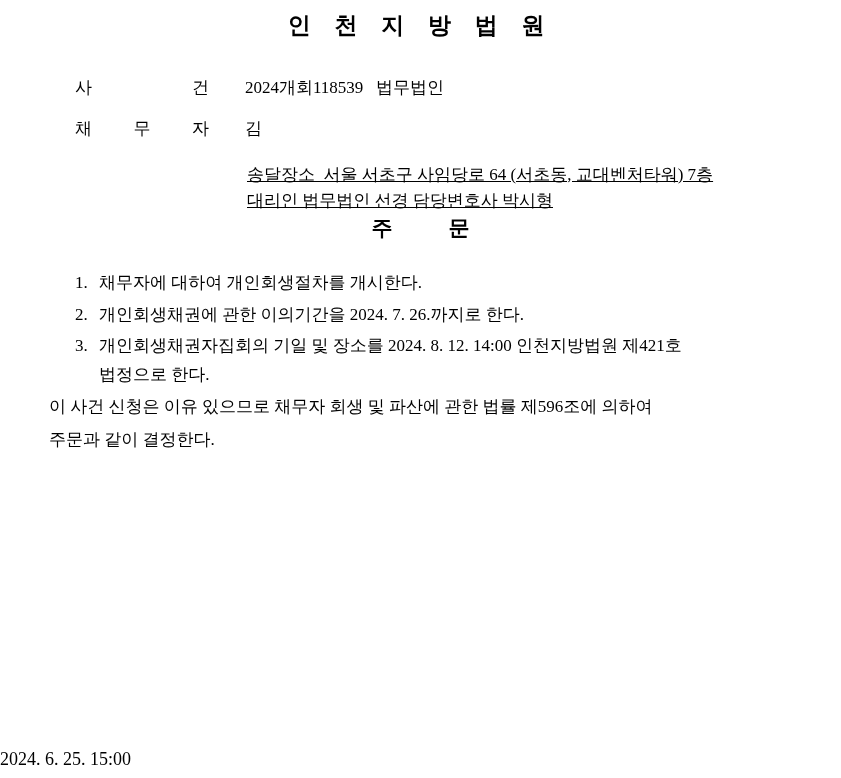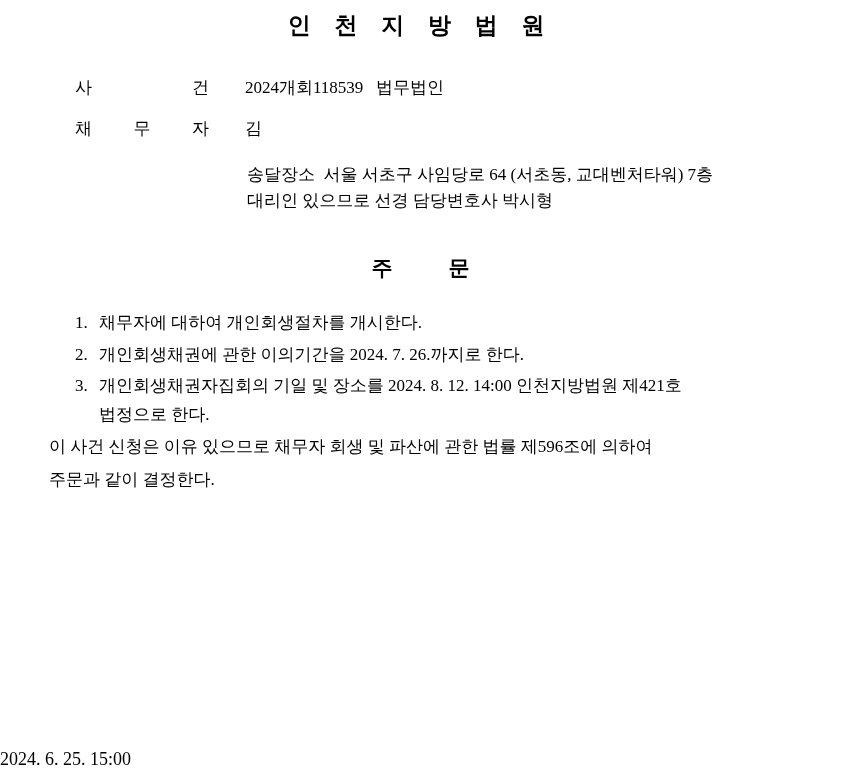--- a/index.html
+++ b/index.html
@@ -69,31 +69,31 @@
   .info-value {
     white-space: pre;
   }
 
   
   .addr-block {
     margin-top: 22px;
     padding-left: 247px;
     font-size: 17px;
     line-height: 1.55;
+    text-decoration: underline;
   }
   .addr-line {
     white-space: pre;
   }
 
   
   .section-head {
     text-align: center;
     font-size: 21px;
     font-weight: bold;
-    margin-top: 40px;
     margin-bottom: 26px;
   }
   .section-head .sp {
     display: inline-block;
     width: 56px;
   }
 
   
   .order-list {
     padding-left: 75px;
@@ -166,21 +166,21 @@
         <span>무</span>
         <span>자</span>
       </div>
       <div class="info-value">김</div>
     </div>
 
   </div>
 
   <div class="addr-block">
     <div class="addr-line">송달장소  서울 서초구 사임당로 64 (서초동, 교대벤처타워) 7층</div>
-    <div class="addr-line">대리인 있으므로 선경 담당변호사 박시형</div>
+    <div class="addr-line">대리인 법무법인 선경 담당변호사 박시형</div>
   </div>
 
   <div class="section-head">
     <span>주</span><span class="sp"></span><span>문</span>
   </div>
 
   <div class="order-list">
 
     <div class="order-item">
       <div class="order-num">1.</div>

